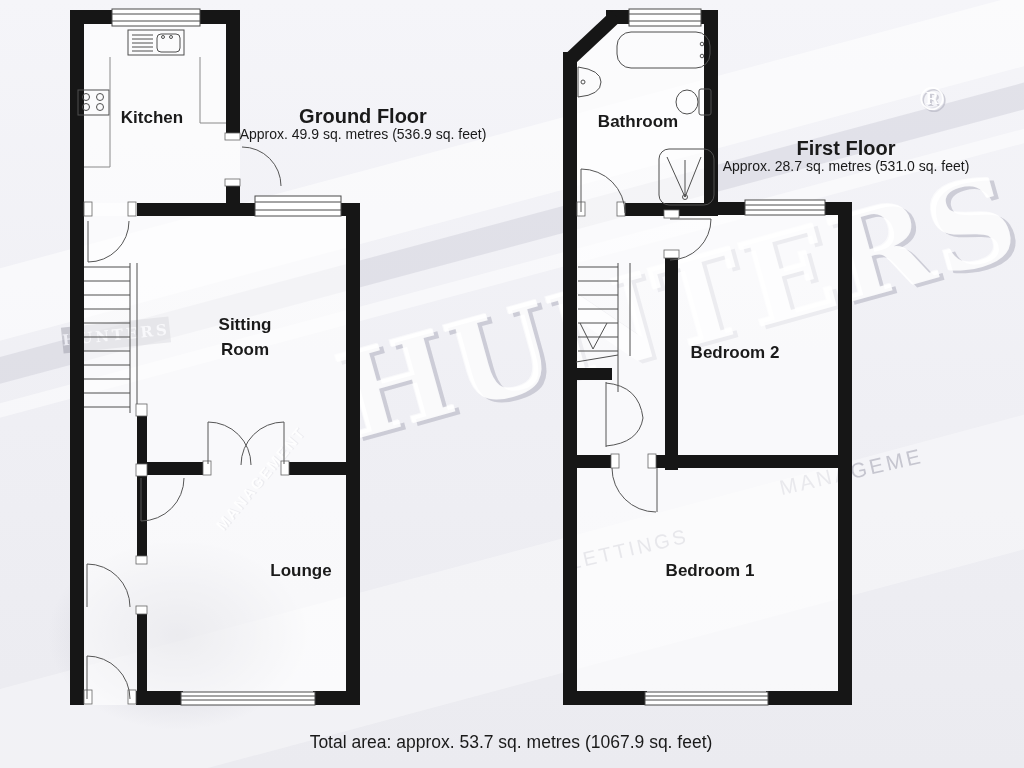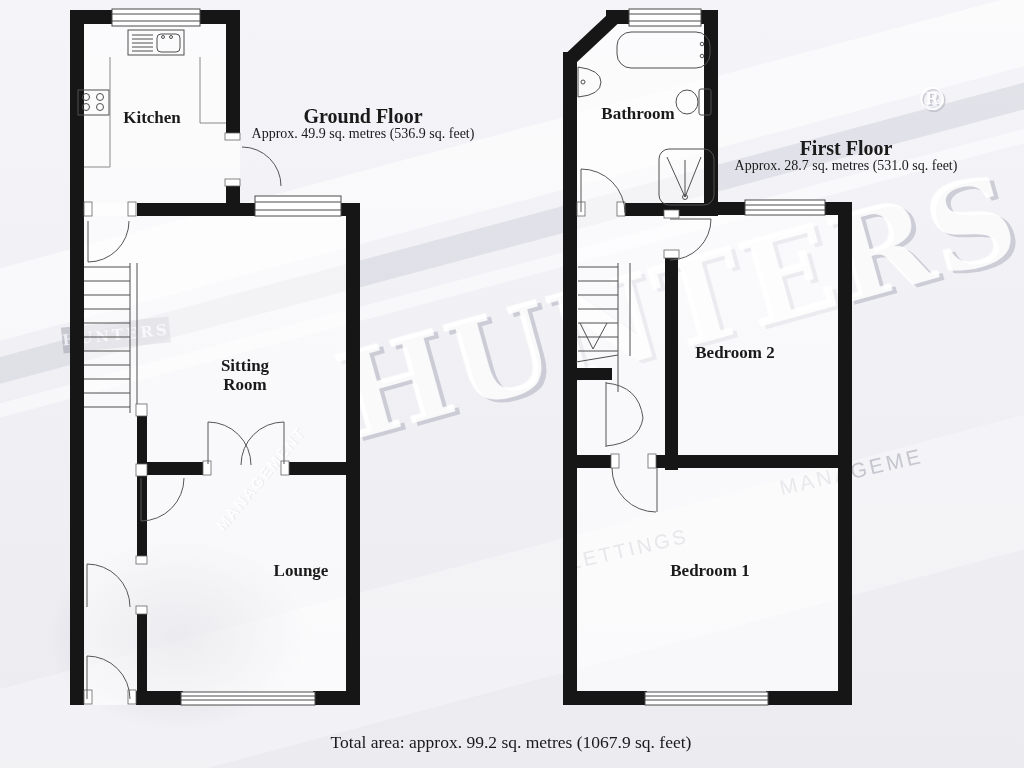--- a/index.html
+++ b/index.html
@@ -49,24 +49,24 @@
     font-size:21px;letter-spacing:3px;color:rgba(152,152,168,0.5);
     white-space:nowrap;
   }
   .smudge{
     position:absolute;left:48px;top:540px;width:260px;height:190px;
     background:radial-gradient(closest-side,rgba(150,150,168,0.38),rgba(150,150,168,0));
   }
   svg{position:absolute;left:0;top:0;}
   .lbl{
     position:absolute;transform:translate(-50%,-50%);
-    color:#1a1a1a;text-align:center;white-space:nowrap;font-family:Liberation Serif, serif;
+    color:#1a1a1a;text-align:center;white-space:nowrap;
   }
   .room{font-size:17px;font-weight:bold;}
-  .room.wrap{white-space:normal;width:76px;line-height:19px;margin-top:38px;}
+  .room.wrap{white-space:normal;width:76px;line-height:25px;}
   .floor-title{font-size:20px;font-weight:bold;text-align:center;}
   .floor-sub{font-size:14px;}
   .total{font-size:17.5px;}
 </style>
 </head>
 <body>
 
 <div id="canvas">
 
   <div class="band" style="left:-60px;top:118px;width:1250px;height:70px;background:rgba(255,255,255,0.55);"></div>
@@ -244,21 +244,21 @@
     </g>
   </svg>
 
   <div class="lbl room" style="left:152px;top:118px;">Kitchen</div>
   <div class="lbl room wrap" style="left:245px;top:337px;">Sitting Room</div>
   <div class="lbl room" style="left:254px;top:571px;margin-left:47px;">Lounge</div>
 
   <div class="lbl floor-title" style="left:363px;top:116px;">Ground Floor</div>
   <div class="lbl floor-sub" style="left:363px;top:134px;">Approx. 49.9 sq. metres (536.9 sq. feet)</div>
 
-  <div class="lbl room" style="left:638px;top:114px;">Bathroom</div>
+  <div class="lbl room" style="left:638px;top:122px;">Bathroom</div>
   <div class="lbl room" style="left:735px;top:353px;">Bedroom 2</div>
   <div class="lbl room" style="left:710px;top:571px;">Bedroom 1</div>
 
   <div class="lbl floor-title" style="left:846px;top:148px;">First Floor</div>
   <div class="lbl floor-sub" style="left:846px;top:166px;">Approx. 28.7 sq. metres (531.0 sq. feet)</div>
 
-  <div class="lbl total" style="left:511px;top:742px;">Total area: approx. 99.2 sq. metres (1067.9 sq. feet)</div>
+  <div class="lbl total" style="left:511px;top:742px;">Total area: approx. 53.7 sq. metres (1067.9 sq. feet)</div>
 </div>
 
 </body></html>

